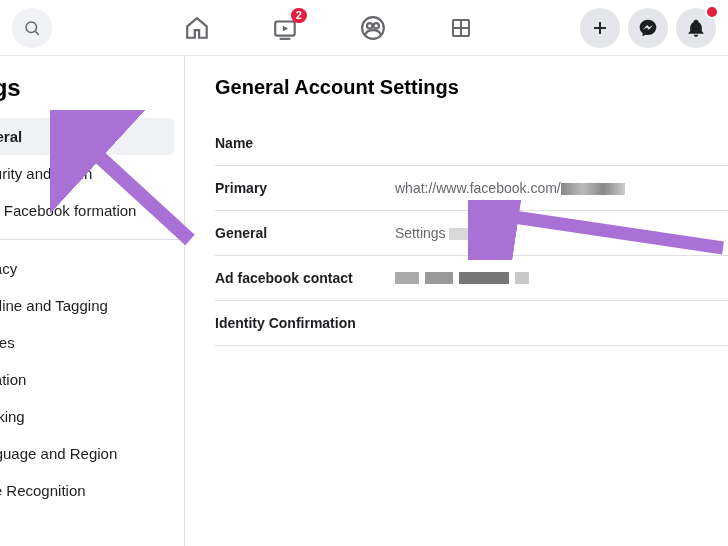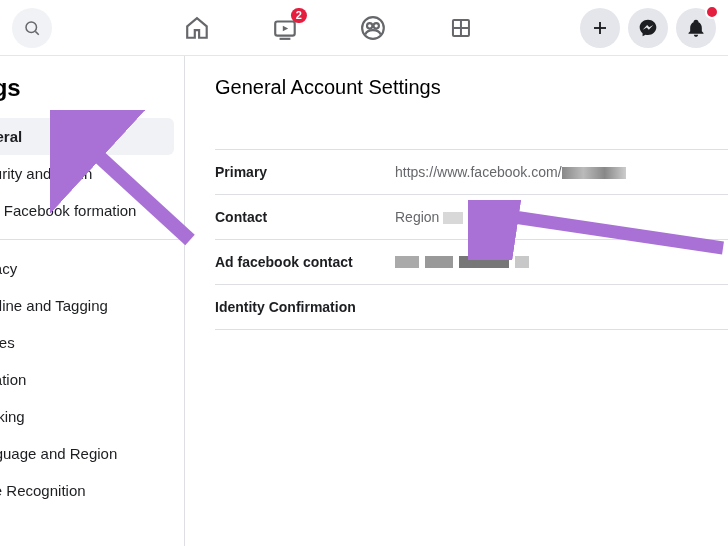--- a/index.html
+++ b/index.html
@@ -119,21 +119,21 @@
       height: 1px;
       background: #dddfe2;
       margin: 10px 0 10px -28px;
     }
     .main {
       flex: 1;
       padding: 20px 0 20px 30px;
     }
     .main-title {
       font-size: 20px;
-      font-weight: 400;
+      font-weight: 700;
       margin-bottom: 22px;
     }
     .settings-row {
       display: flex;
       border-bottom: 1px solid #dddfe2;
       padding: 14px 0;
     }
     .settings-row:first-of-type {
       border-top: 1px solid #dddfe2;
     }
@@ -248,34 +248,35 @@
     <div class="sidebar-item">ocation</div>
     <div class="sidebar-item">locking</div>
     <div class="sidebar-item">anguage and Region</div>
     <div class="sidebar-item">ace Recognition</div>
   </div>
 
   <div class="main">
     <div class="main-title">General Account Settings</div>
 
     <div class="settings-row">
+      <div class="row-label">Name</div>
       <div class="row-value"></div>
     </div>
 
     <div class="settings-row">
       <div class="row-label">Primary</div>
       <div class="row-value">
-        <span>https://www.facebook.com/</span><span class="redacted" style="width:64px;background:linear-gradient(90deg,#888,#bbb,#888,#ccc);"></span>
+        <span>what://www.facebook.com/</span><span class="redacted" style="width:64px;background:linear-gradient(90deg,#888,#bbb,#888,#ccc);"></span>
       </div>
     </div>
 
     <div class="settings-row">
-      <div class="row-label">Contact</div>
+      <div class="row-label">General</div>
       <div class="row-value">
-        <span>Region</span> <span class="redacted" style="width:20px;background:#d8d8d8;"></span>
+        <span>Settings</span> <span class="redacted" style="width:20px;background:#d8d8d8;"></span>
       </div>
     </div>
 
     <div class="settings-row">
       <div class="row-label">Ad facebook contact</div>
       <div class="row-value redacted-block">
         <span class="redacted" style="width:24px;background:#aaa;"></span>
         <span class="redacted" style="width:28px;background:#999;"></span>
         <span class="redacted" style="width:50px;background:#777;"></span>
         <span class="redacted" style="width:14px;background:#c8c8c8;"></span>

